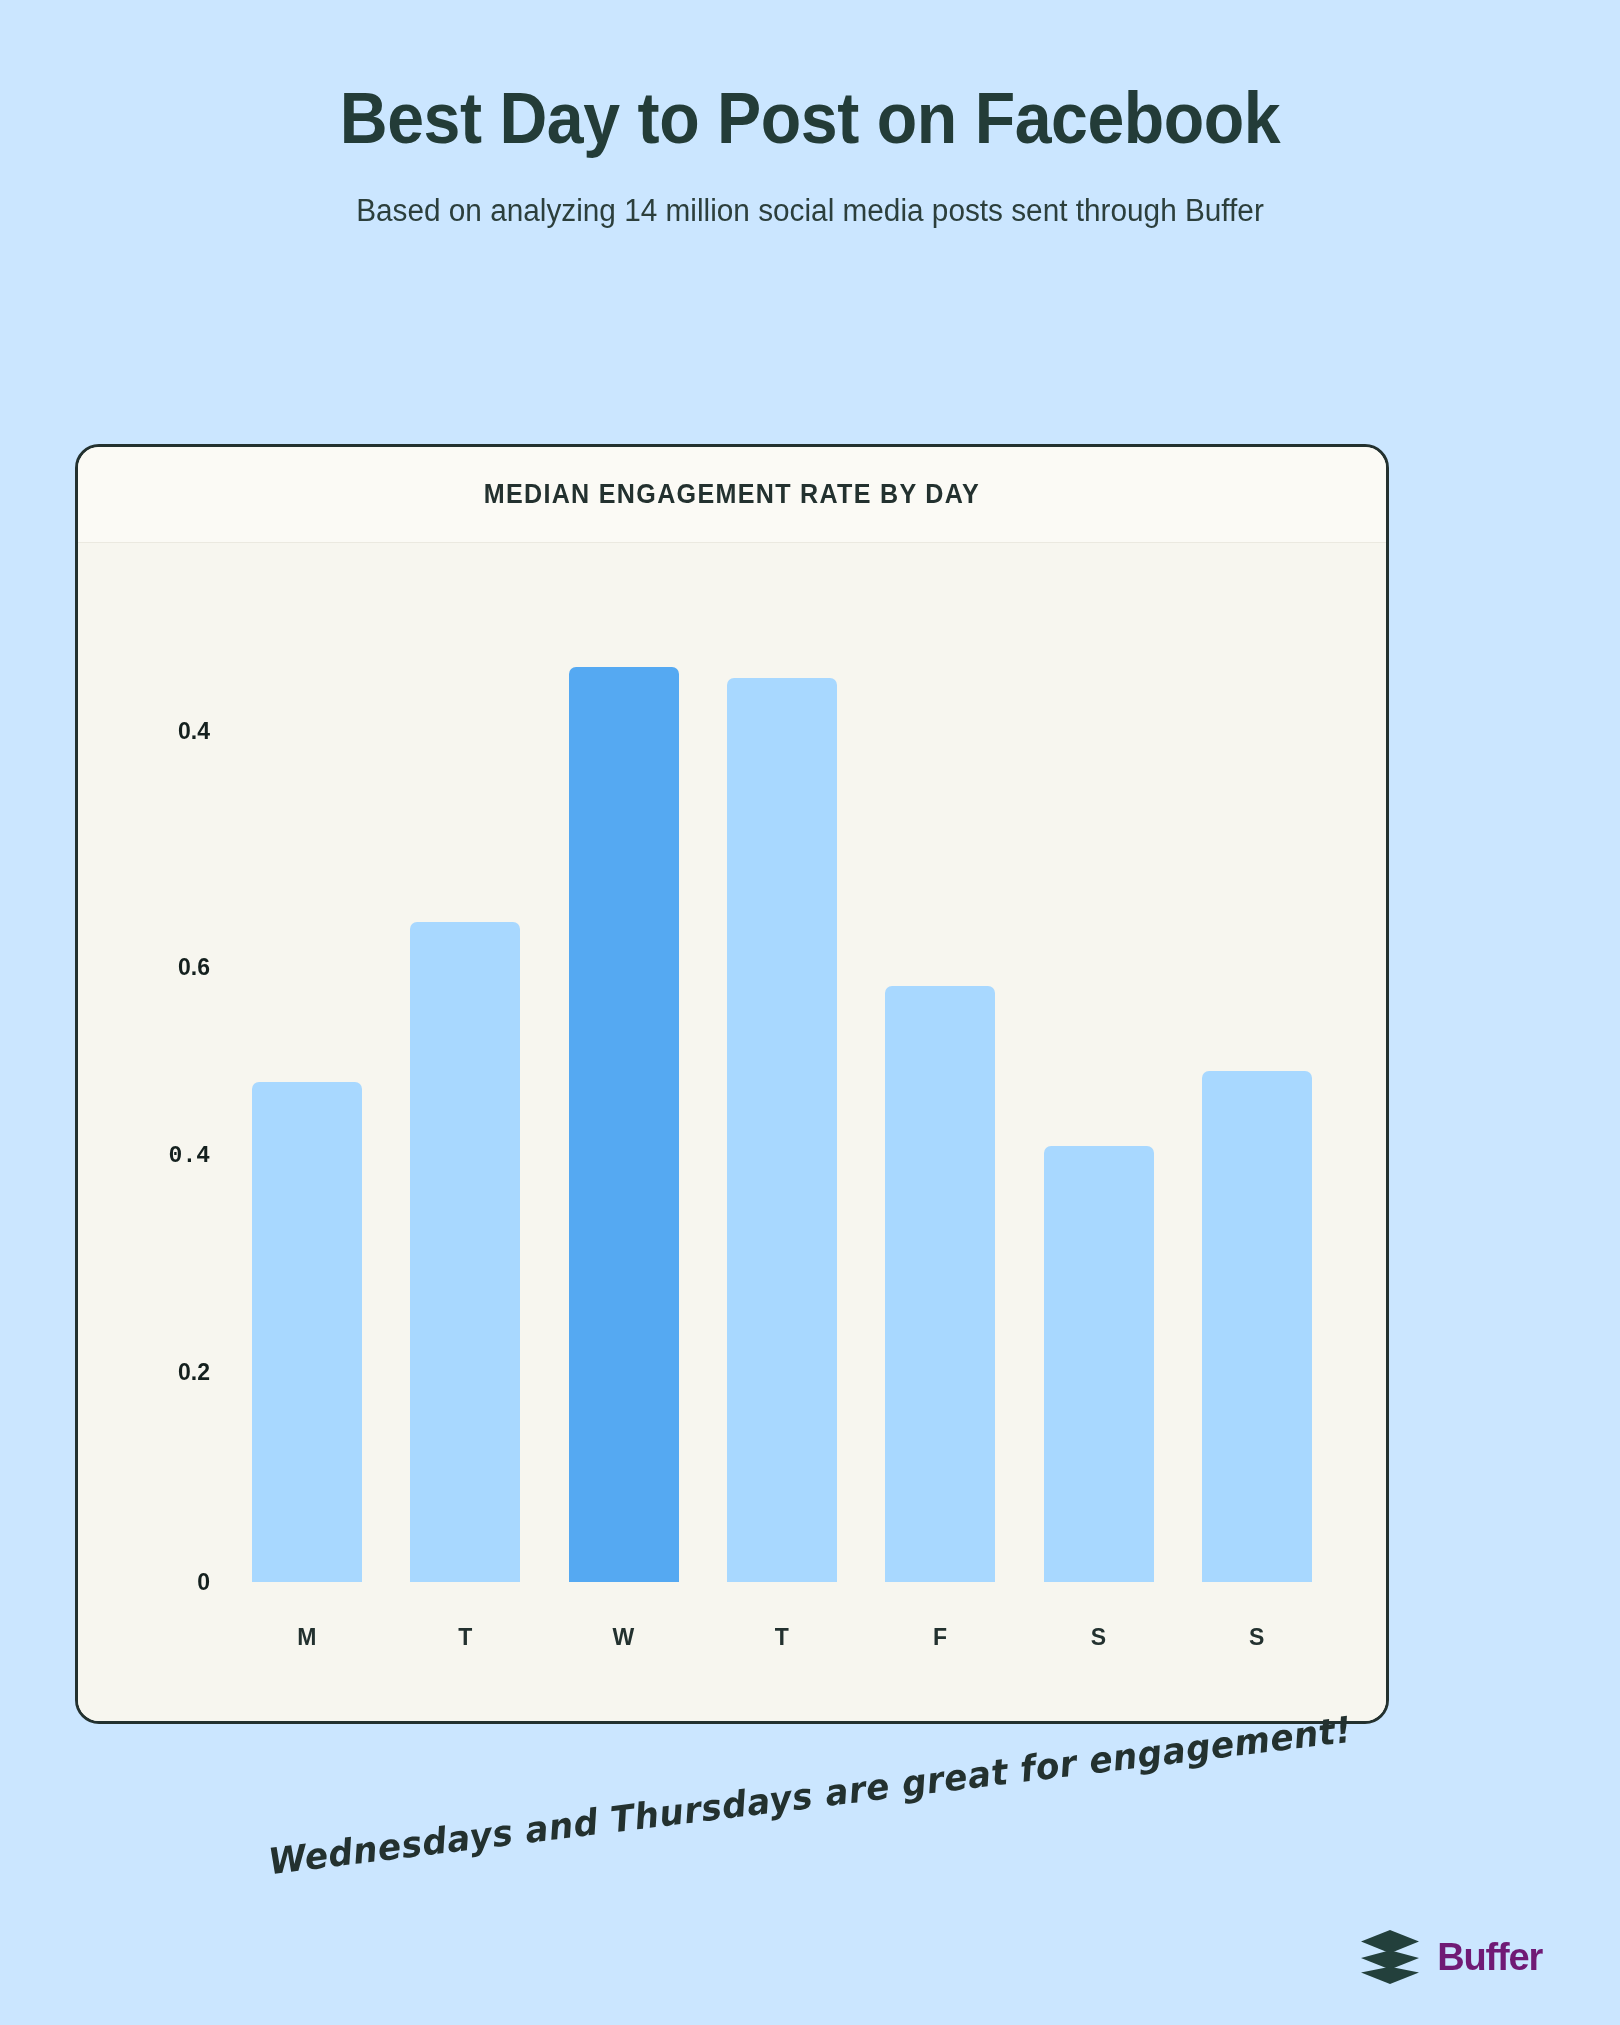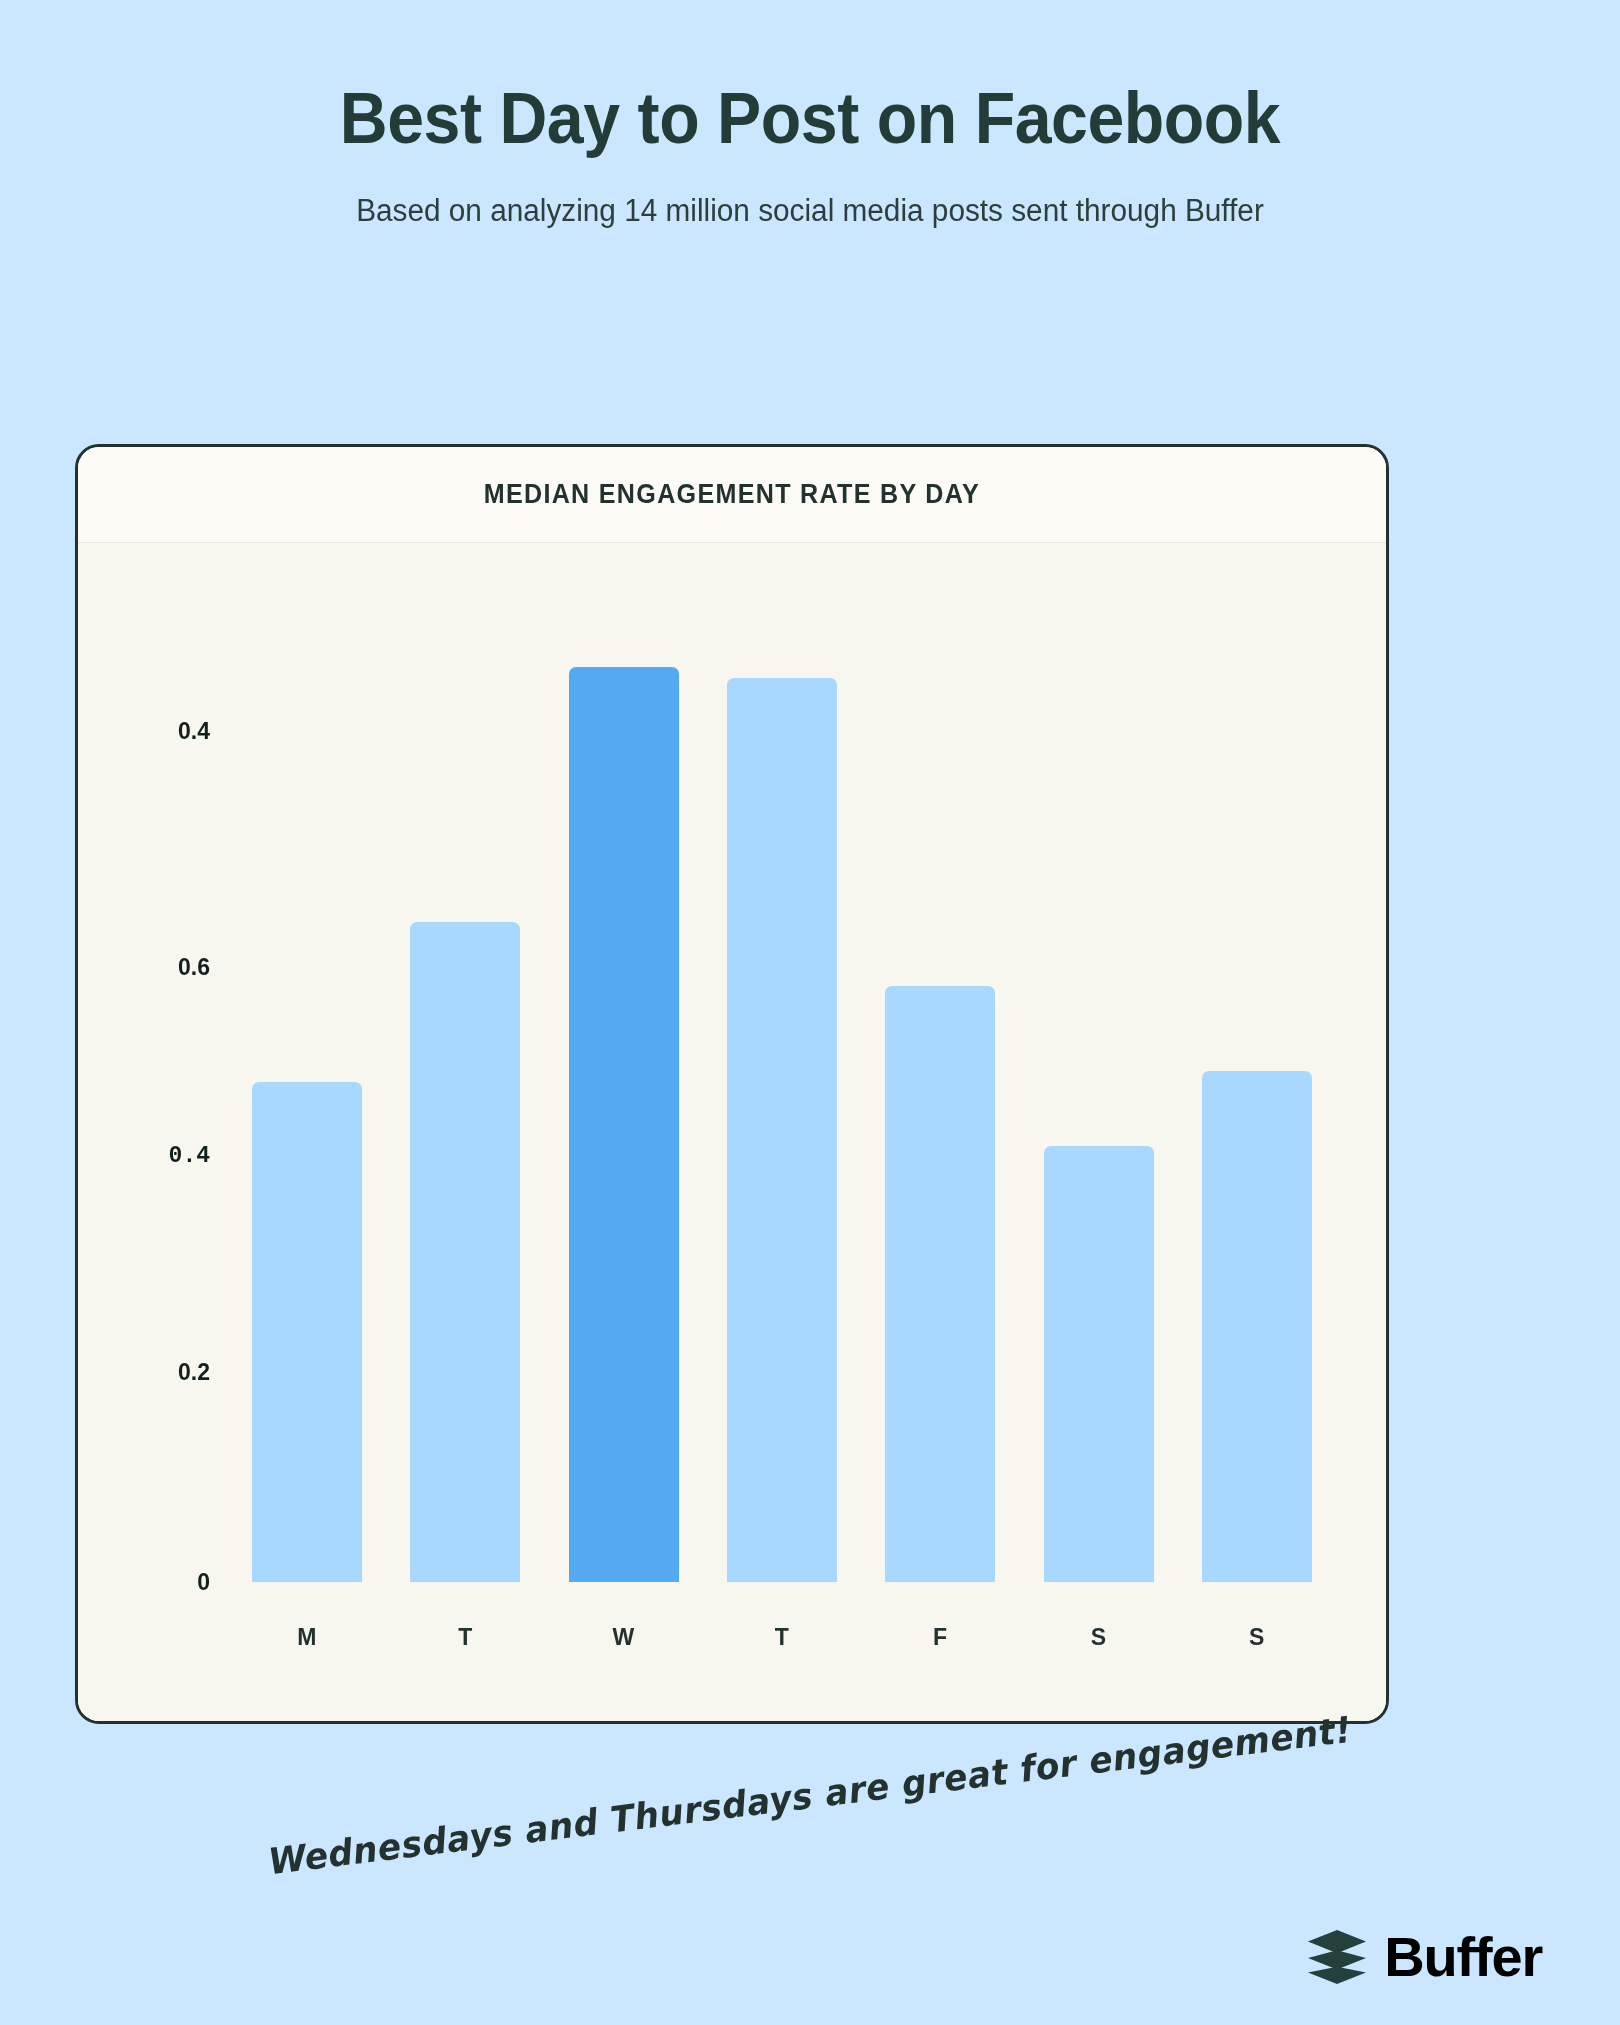--- a/index.html
+++ b/index.html
@@ -162,23 +162,23 @@
     align-items: center;
     gap: 16px;
   }
   .logo-mark {
     width: 62px;
     height: 58px;
     display: block;
   }
   .logo-text {
     font-family: "Liberation Sans", sans-serif;
-    font-size: 56px;
-    font-weight: 700;
-    color: #000000;
+    font-size: 38px;
+    font-weight: 700;
+    color: #701a75;
     letter-spacing: -1.2px;
     line-height: 1;
   }
 </style>
 </head>
 <body>
 
 <div class="poster">
 
   <div class="header">

